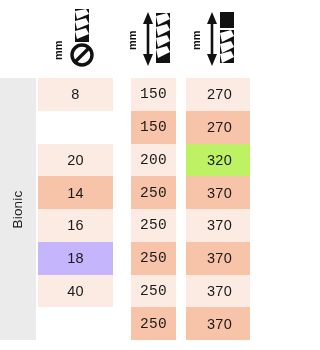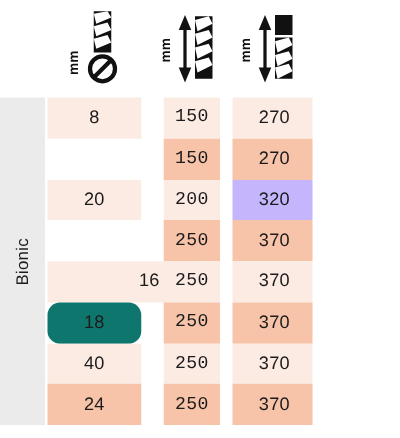--- a/index.html
+++ b/index.html
@@ -167,41 +167,41 @@
         <div class="data-cell k1" style="background: rgb(252, 235, 227);">150</div>
         <div class="data-cell k2" style="background: rgb(252, 235, 227);">270</div>
       </div>
       <div class="data-row">
         <div class="data-cell k1" style="background: rgb(247, 195, 169);">150</div>
         <div class="data-cell k2" style="background: rgb(247, 195, 169);">270</div>
       </div>
       <div class="data-row">
         <div class="data-cell k0" style="background: rgb(252, 235, 227);">20</div>
         <div class="data-cell k1" style="background: rgb(252, 235, 227); text-align: right;">200</div>
-        <div class="data-cell k2" style="background: #c4b5fd;">320</div>
-      </div>
-      <div class="data-row">
+        <div class="data-cell k2" style="background: #bef264;">320</div>
+      </div>
+      <div class="data-row">
+        <div class="data-cell k0" style="background: rgb(247, 195, 169);">14</div>
         <div class="data-cell k1" style="background: rgb(247, 195, 169);">250</div>
         <div class="data-cell k2" style="background: rgb(247, 195, 169);">370</div>
       </div>
       <div class="data-row">
-        <div class="data-cell k0" style="background: rgb(252, 235, 227); padding-left: 44px;">16</div>
+        <div class="data-cell k0" style="background: rgb(252, 235, 227);">16</div>
         <div class="data-cell k1" style="background: rgb(252, 235, 227);">250</div>
         <div class="data-cell k2" style="background: rgb(252, 235, 227);">370</div>
       </div>
       <div class="data-row">
-        <div class="data-cell k0" style="background: #0f766e; border-radius: 10px;">18</div>
+        <div class="data-cell k0" style="background: #c4b5fd;">18</div>
         <div class="data-cell k1" style="background: rgb(247, 195, 169);">250</div>
         <div class="data-cell k2" style="background: rgb(247, 195, 169);">370</div>
       </div>
       <div class="data-row">
         <div class="data-cell k0" style="background: rgb(252, 235, 227);">40</div>
         <div class="data-cell k1" style="background: rgb(252, 235, 227);">250</div>
         <div class="data-cell k2" style="background: rgb(252, 235, 227);">370</div>
       </div>
       <div class="data-row">
-        <div class="data-cell k0" style="background: rgb(247, 195, 169);">24</div>
         <div class="data-cell k1" style="background: rgb(247, 195, 169);">250</div>
         <div class="data-cell k2" style="background: rgb(247, 195, 169);">370</div>
       </div>
     </div>
 
 </div>
 
 </body></html>

